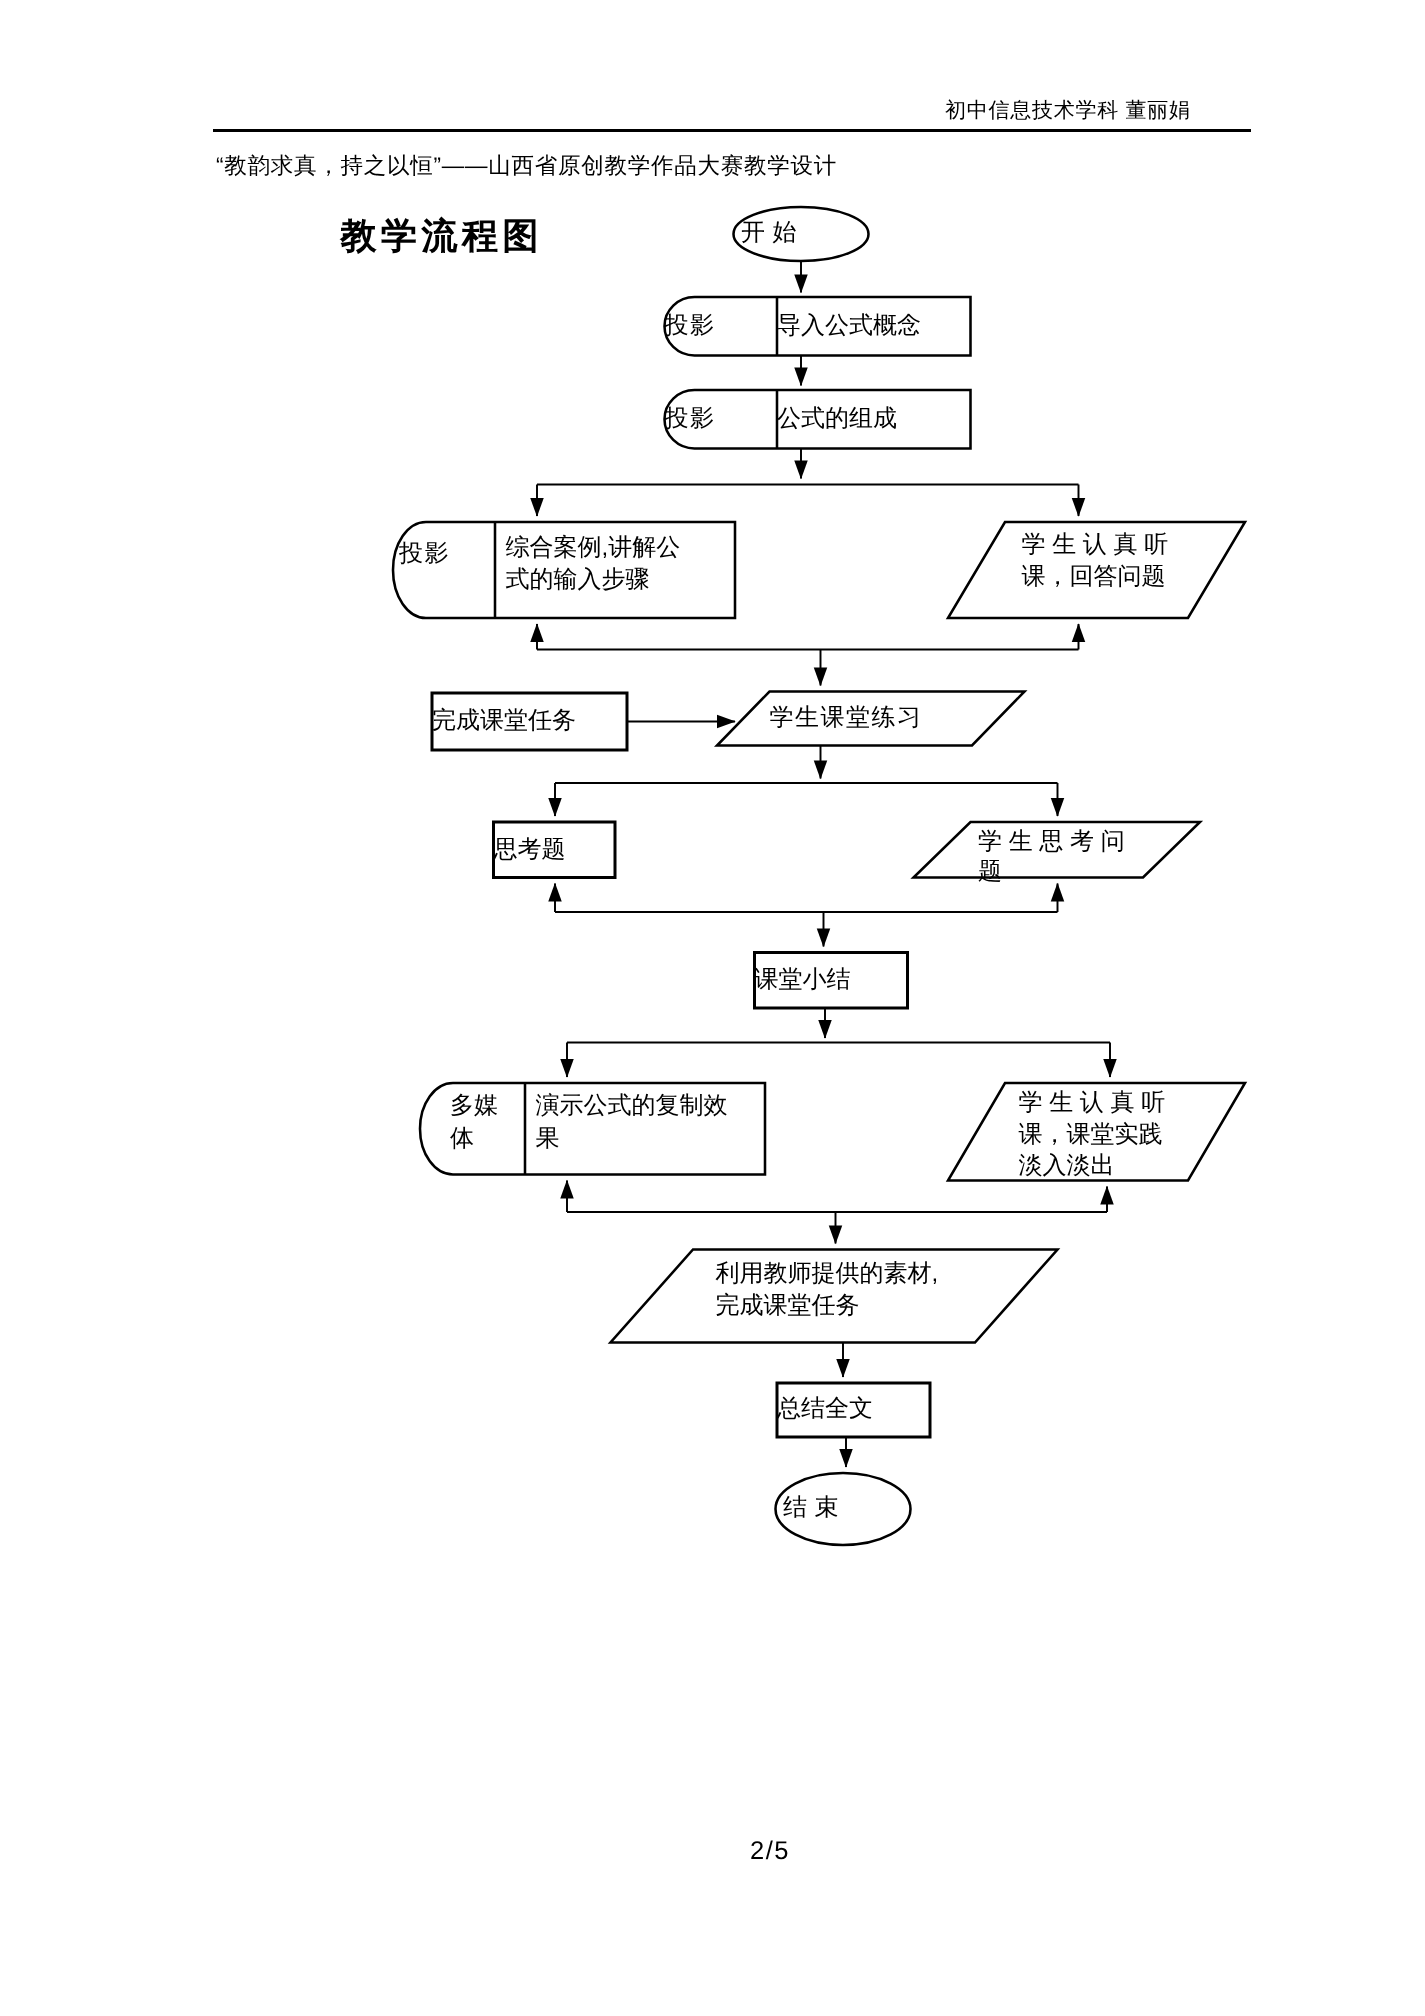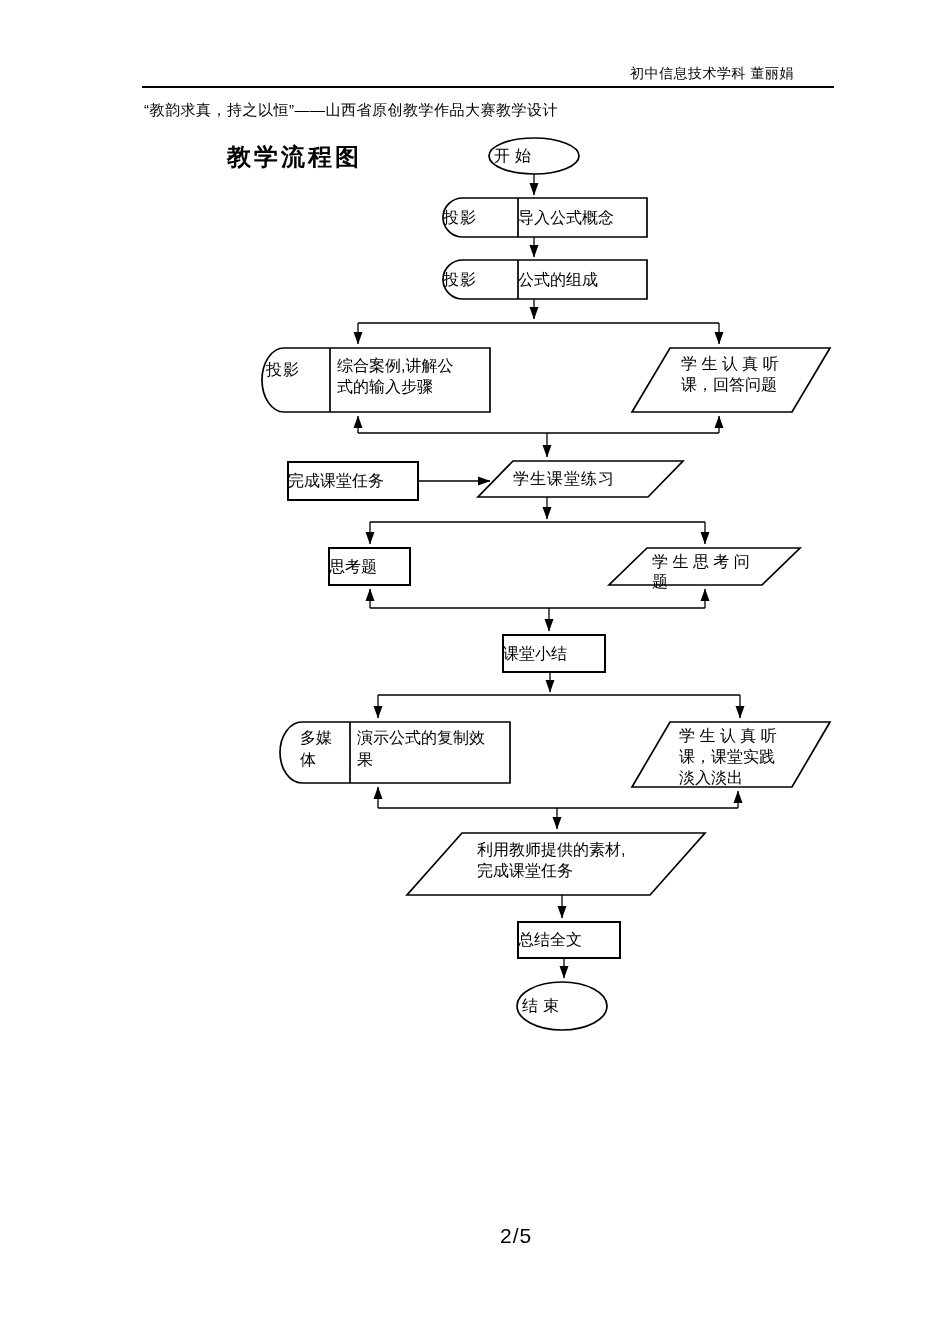--- a/index.html
+++ b/index.html
@@ -3,21 +3,21 @@
 <meta charset="utf-8">
 <style>
   html,body{margin:0;padding:0;background:#fff;}
   body{width:950px;height:1344px;position:relative;font-family:"Liberation Sans","DejaVu Sans",sans-serif;color:#000;}
   #shapes{position:absolute;left:0;top:0;width:950px;height:1344px;}
   .lbl{position:absolute;font-size:16px;color:#000;white-space:pre-line;line-height:21px;}
   .c{}
   .hdr{position:absolute;font-size:15px;letter-spacing:.5px;}
   .rule{position:absolute;left:142px;top:86px;width:692px;border-top:2px solid #000;height:0;}
   .title{position:absolute;left:227px;top:141px;font-size:24px;font-weight:bold;letter-spacing:3px;}
-  .pagenum{position:absolute;left:500px;top:1224px;font-size:21px;letter-spacing:1px;}
+  .pagenum{position:absolute;left:500px;top:1224px;font-size:17px;letter-spacing:1px;}
   svg path, svg polygon, svg rect, svg ellipse, svg line{vector-effect:non-scaling-stroke;}
 </style>
 </head>
 <body>
 
 <div class="hdr" style="left:144px;top:64px;margin-top:37px;">“教韵求真，持之以恒”——山西省原创教学作品大赛教学设计</div>
 <div class="hdr" style="left:594px;top:65px;font-size:14px;margin-left:36px;">初中信息技术学科 董丽娟</div>
 <div class="rule"></div>
 
 <div class="title">教学流程图</div>

